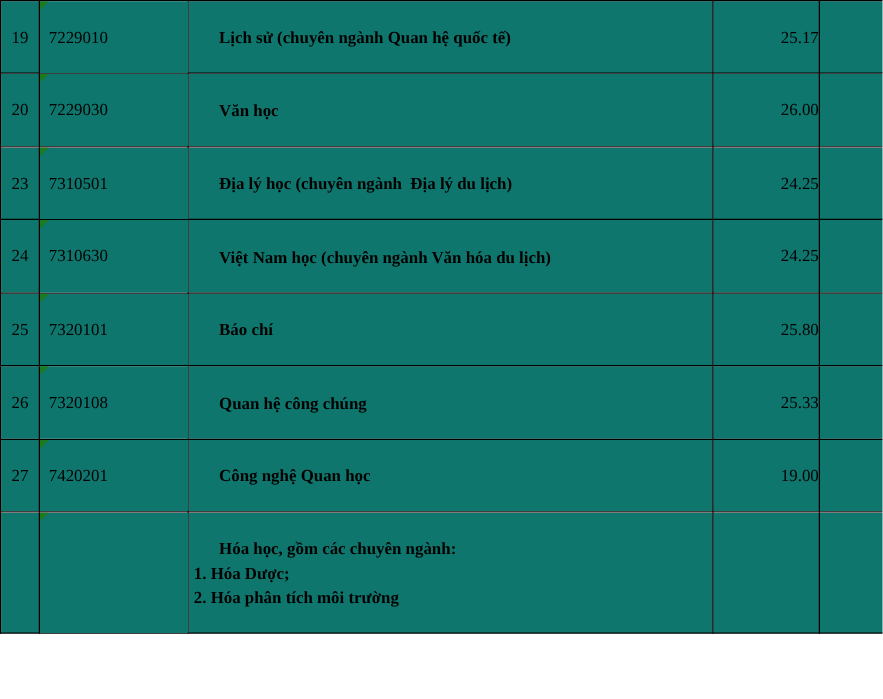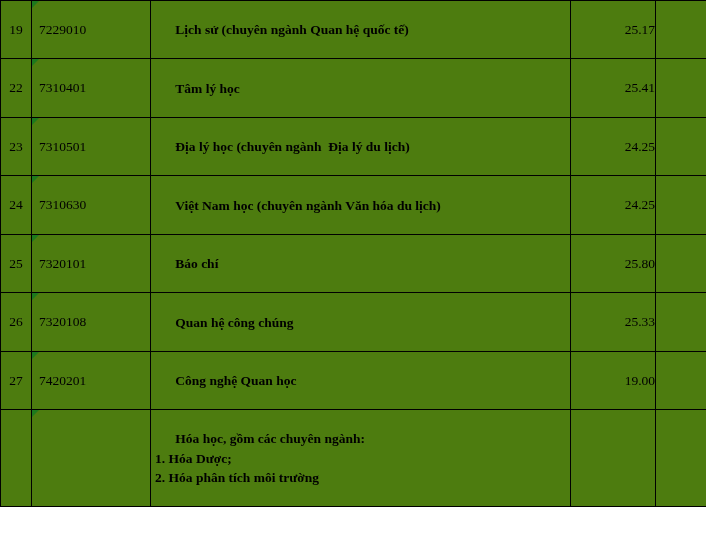--- a/index.html
+++ b/index.html
@@ -22,21 +22,21 @@
     width: 706px;
   }
   td {
     border: 1px solid #000000;
     padding: 0;
     vertical-align: middle;
     font-family: "Liberation Serif", "DejaVu Serif", serif;
     font-size: 13.5px;
     color: #000000;
     overflow: hidden;
-    background: #4d7c0f;
+    background: #0f766e;
   }
   tr.r-normal { height: 19.8px; }
   tr.r-tall   { height: 59.6px; }
   .td-num   { text-align: center; }
   .td-code  { position: relative; padding-left: 7px; }
   .td-name  { padding-left: 4px; white-space: pre-wrap; line-height: 1.42; font-weight: bold; }
   .td-score { text-align: right; }
   .td-extra { border-right: none; }
   .tri {
     position: absolute;
@@ -72,31 +72,31 @@
     <td class="td-name">
       <span style="white-space:pre-wrap">Lịch sử (chuyên ngành Quan hệ quốc tế)</span>
     </td>
     <td class="td-score">
       <span>25.17</span>
     </td>
     <td class="td-extra"></td>
   </tr>
         <tr class="r-normal">
     <td class="td-num">
-      <span>22</span>
+      <span>20</span>
     </td>
     <td class="td-code">
       <span class="tri"></span>
-      <span>7310401</span>
+      <span>7229030</span>
     </td>
     <td class="td-name">
-      <span style="white-space:pre-wrap">Tâm lý học</span>
+      <span style="white-space:pre-wrap">Văn học</span>
     </td>
     <td class="td-score">
-      <span>25.41</span>
+      <span>26.00</span>
     </td>
     <td class="td-extra"></td>
   </tr>
         <tr class="r-normal">
     <td class="td-num">
       <span>23</span>
     </td>
     <td class="td-code">
       <span class="tri"></span>
       <span>7310501</span>

